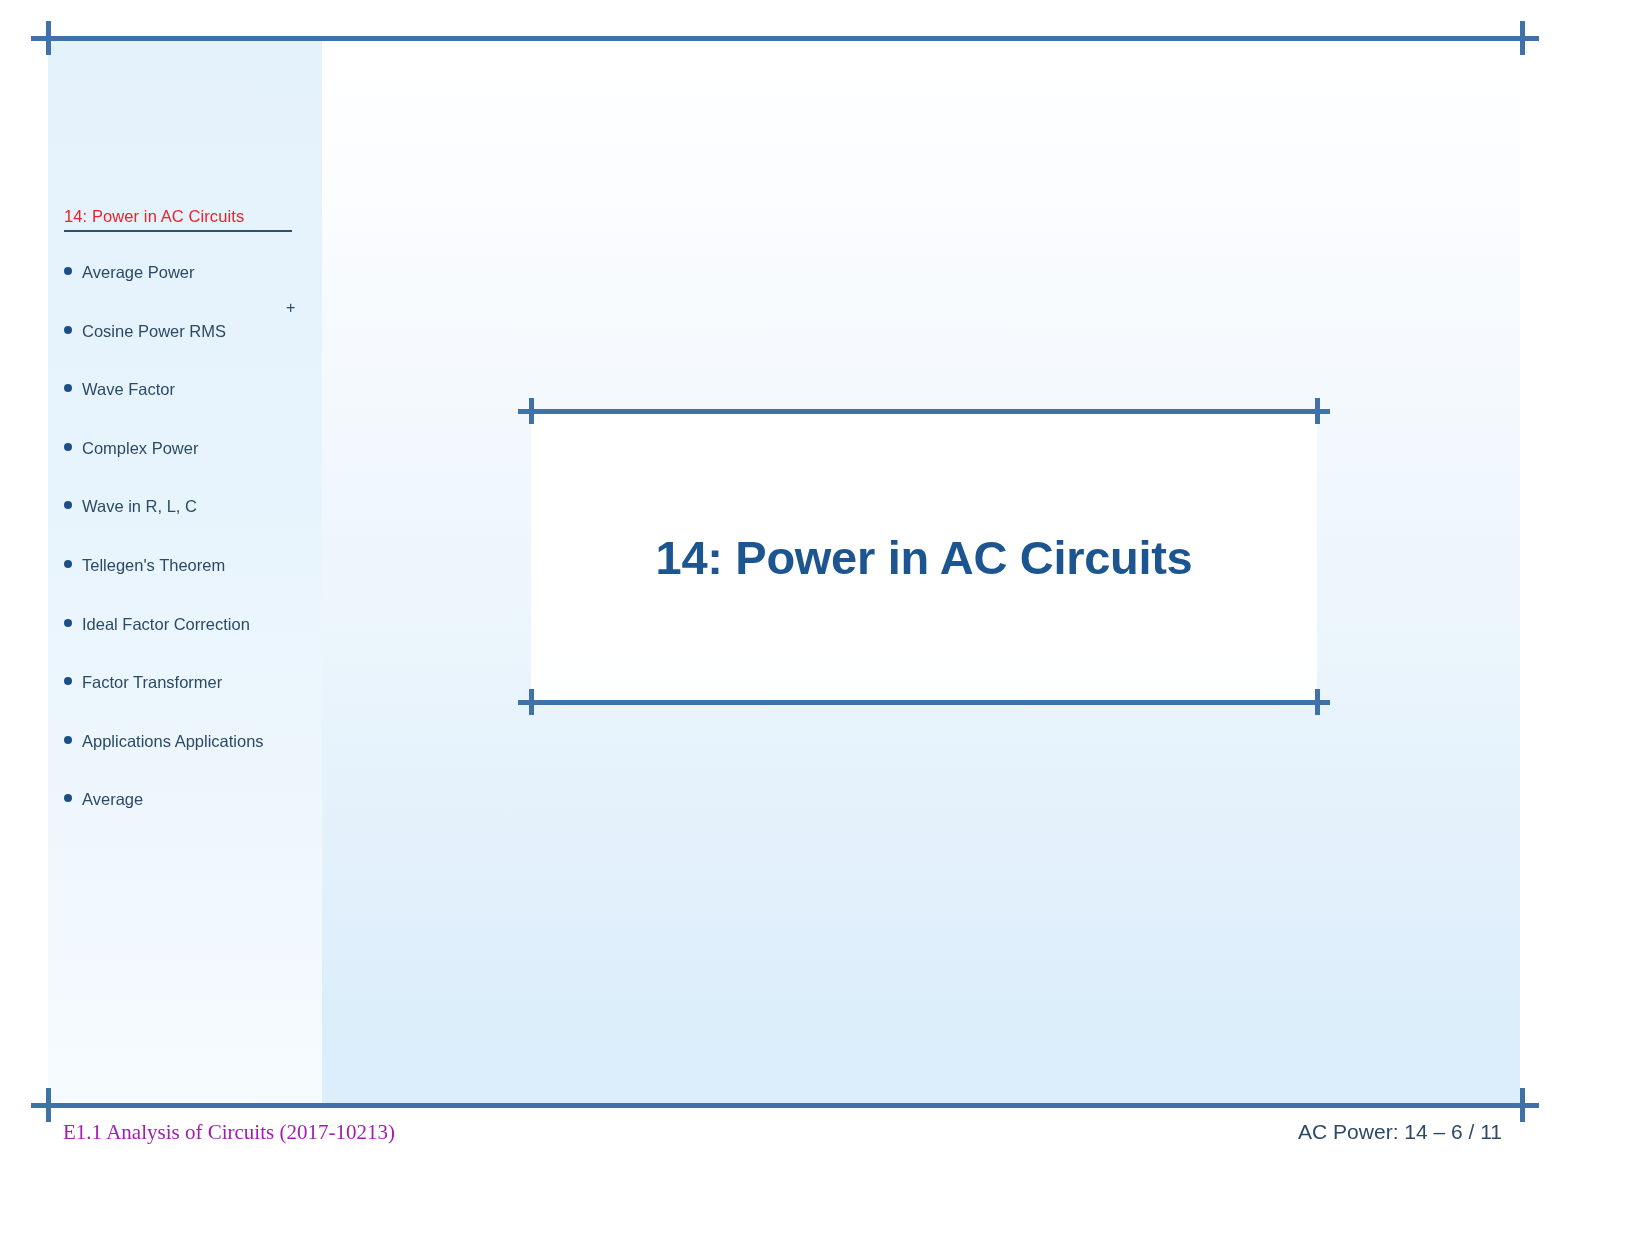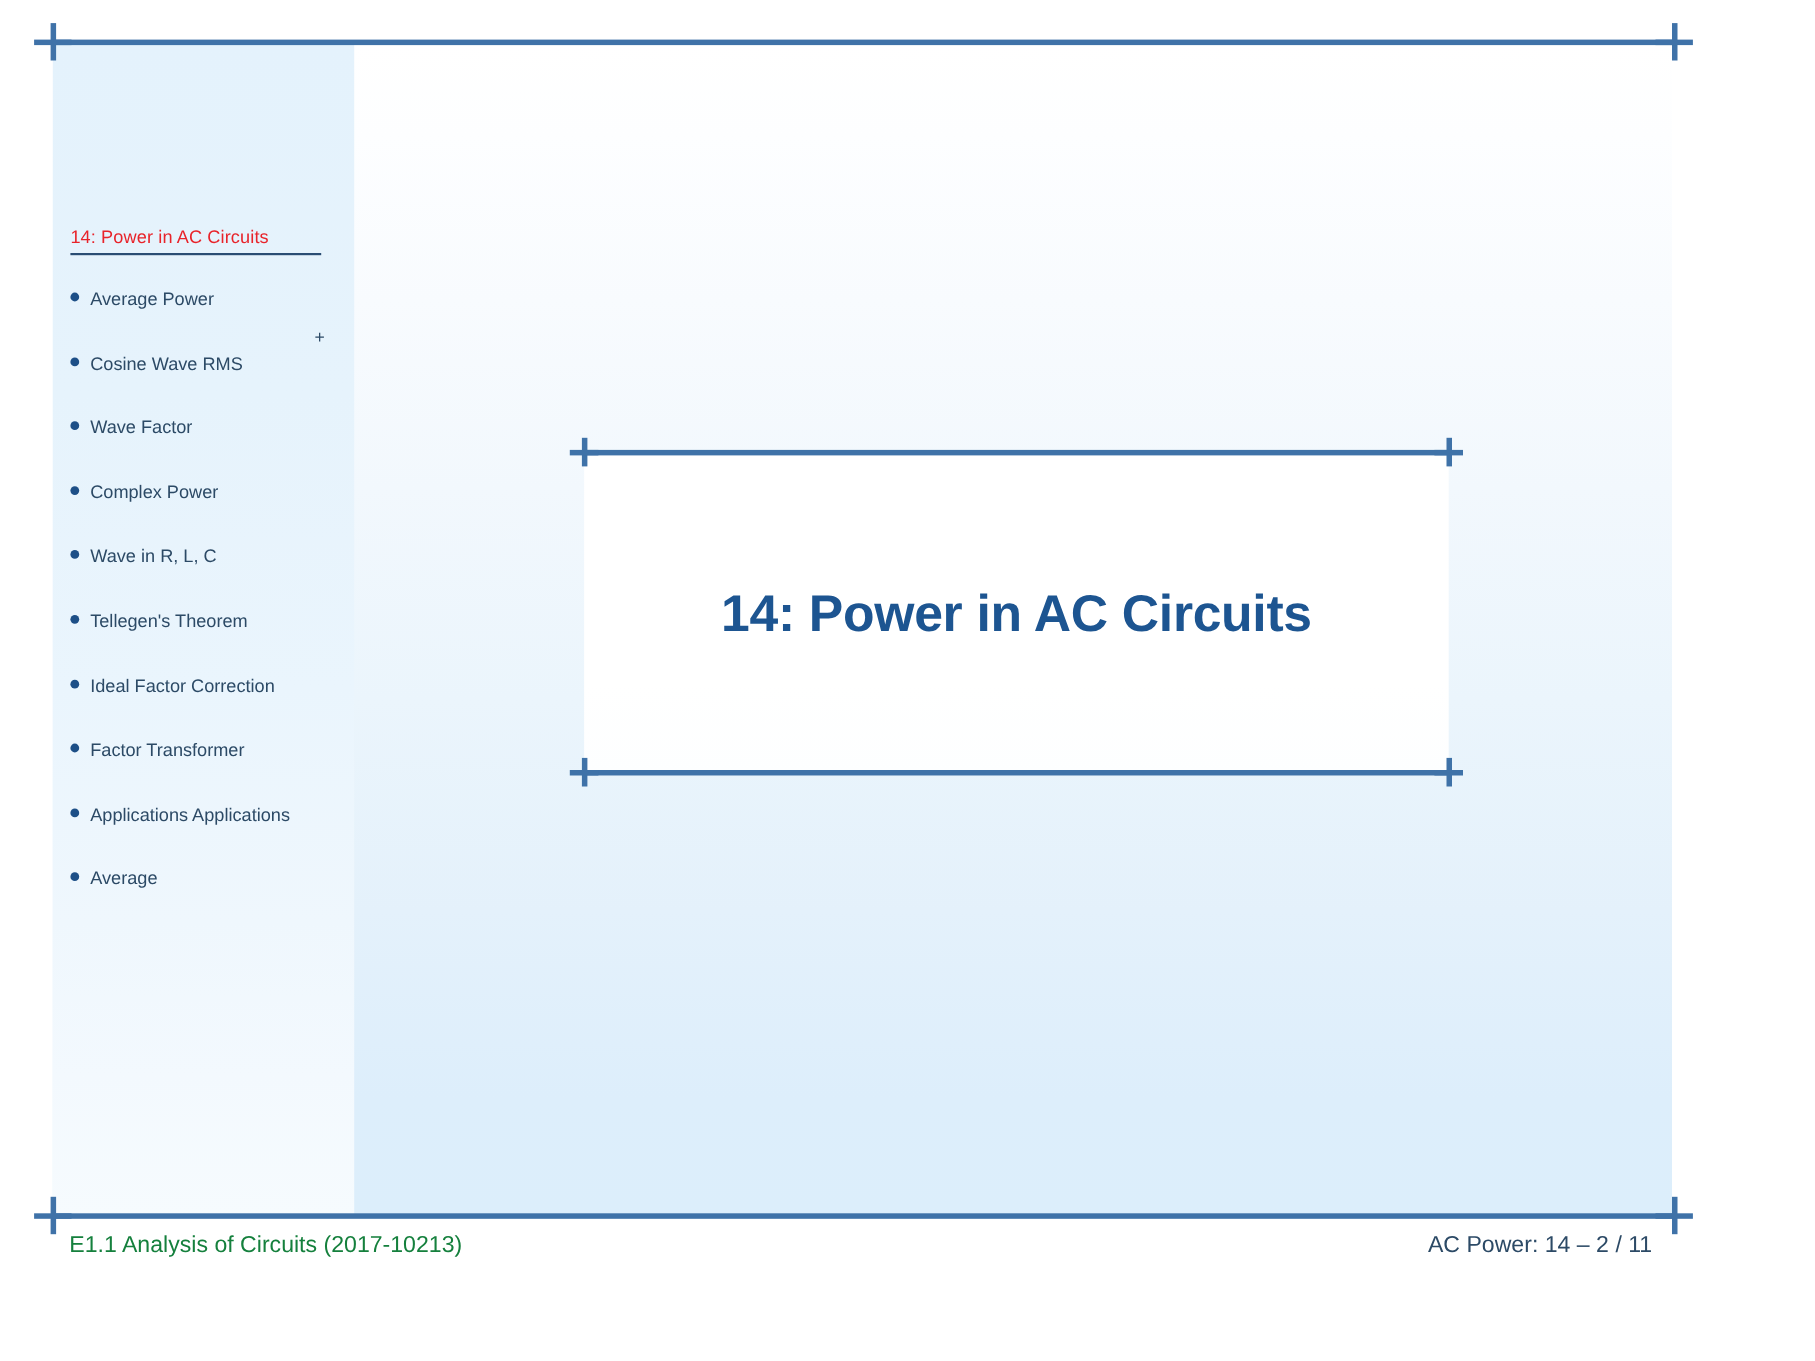--- a/index.html
+++ b/index.html
@@ -227,24 +227,25 @@
     font-weight: bold;
     letter-spacing: -0.3px;
     text-align: center;
   }
 
   
   #footer-left {
     position: absolute;
     left: 63px;
     top: 1118px;
-    color: #15803d;
+    color: #a21caf;
     font-size: 21px;
     line-height: 28px;
     white-space: nowrap;
+    font-family: Liberation Serif, serif;
   }
   #footer-right {
     position: absolute;
     right: 128px;
     top: 1118px;
     color: #2c4a66;
     font-size: 21px;
     line-height: 28px;
     white-space: nowrap;
   }
@@ -260,21 +261,21 @@
     <div id="sidebar-nav">
       <div id="nav-heading">14: Power in AC Circuits</div>
       <div id="nav-heading-rule"></div>
 
       <div class="nav-item">
         <span class="nav-bullet"></span>
         <span class="nav-label">Average Power</span>
       </div>
       <div class="nav-item">
         <span class="nav-bullet"></span>
-        <span class="nav-label">Cosine Wave RMS</span>
+        <span class="nav-label">Cosine Power RMS</span>
       </div>
       <div class="nav-item">
         <span class="nav-bullet"></span>
         <span class="nav-label">Wave Factor</span>
       </div>
       <div class="nav-item">
         <span class="nav-bullet"></span>
         <span class="nav-label">Complex Power</span>
       </div>
       <div class="nav-item">
@@ -319,15 +320,15 @@
     <div id="title-rule-top"></div>
     <div id="title-rule-bottom"></div>
     <div id="slide-title">14: Power in AC Circuits</div>
     <div id="title-crop-tl" class="title-crop"></div>
     <div id="title-crop-tr" class="title-crop"></div>
     <div id="title-crop-bl" class="title-crop"></div>
     <div id="title-crop-br" class="title-crop"></div>
   </div>
 
   <div id="footer-left">E1.1 Analysis of Circuits (2017-10213)</div>
-  <div id="footer-right">AC Power: 14 – 2 / 11</div>
+  <div id="footer-right">AC Power: 14 – 6 / 11</div>
 
 </div>
 
 </body></html>

